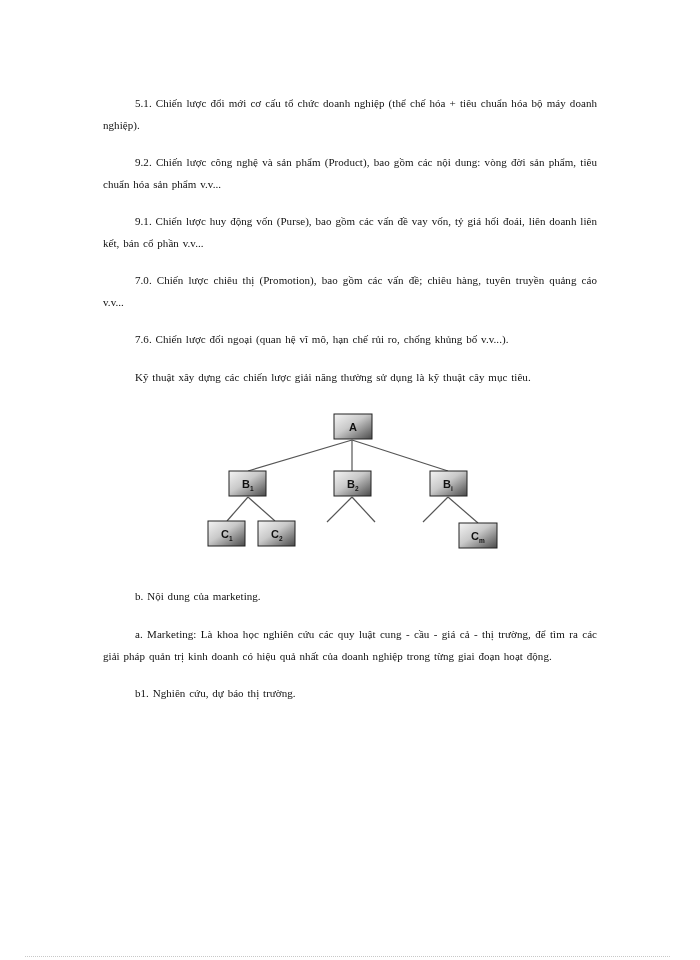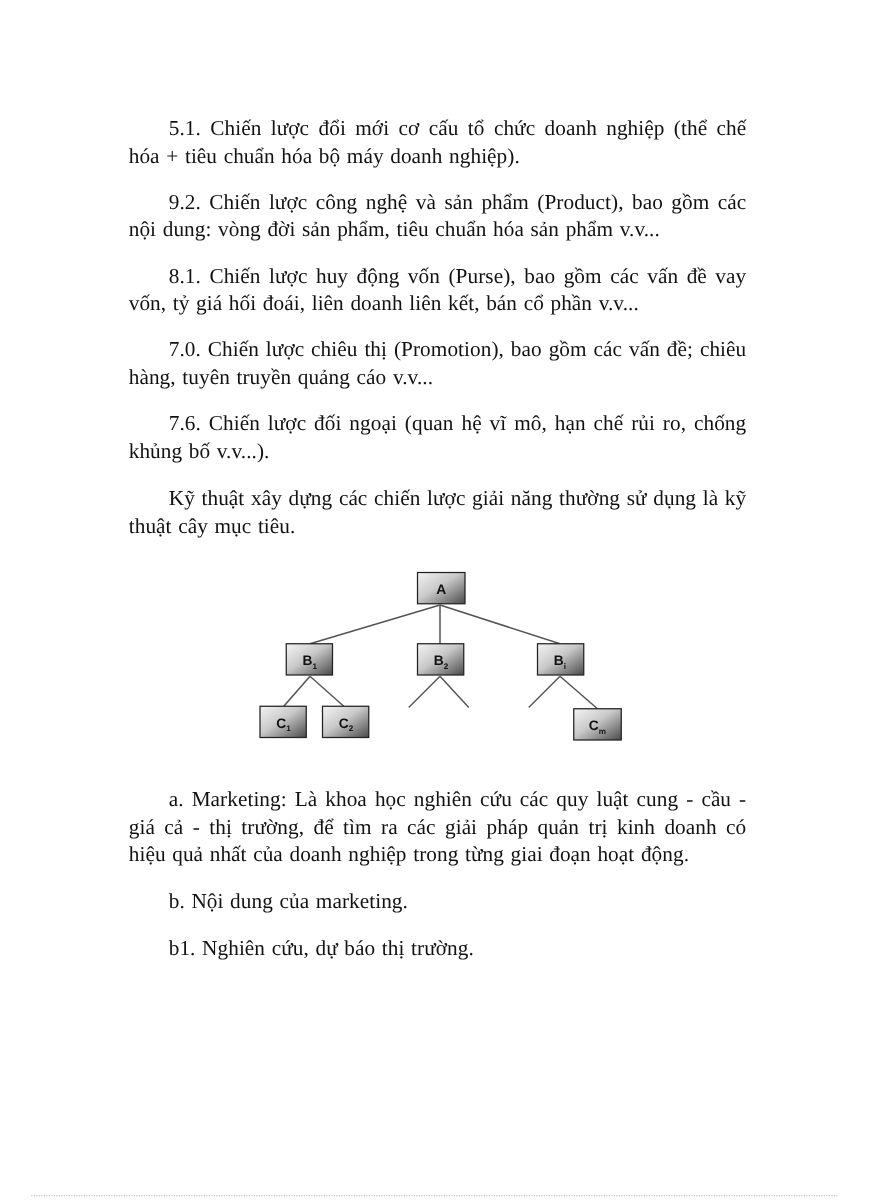--- a/index.html
+++ b/index.html
@@ -15,21 +15,21 @@
       font-family: "Liberation Serif", "DejaVu Serif", serif;
       color: #111111;
     }
     .page {
       position: absolute;
       left: 103px;
       top: 92px;
       width: 494px;
     }
     .para {
-      font-size: 17px;
+      font-size: 11px;
       line-height: 22px;
       text-align: justify;
       text-indent: 32px;
       margin: 0 0 15px 0;
       letter-spacing: 0.05px;
       word-spacing: 1px;
     }
     .para.single { margin-bottom: 16px; }
     .diagram-wrap {
       position: relative;
@@ -62,21 +62,21 @@
       height: 0;
       border-top: 1px dotted #c8c8c8;
     }
   </style>
 </head>
 <body>
 
 <div class="page">
   <p class="para">5.1. Chiến lược đổi mới cơ cấu tổ chức doanh nghiệp (thể chế hóa + tiêu chuẩn hóa bộ máy doanh nghiệp).</p>
   <p class="para">9.2. Chiến lược công nghệ và sản phẩm (Product), bao gồm các nội dung: vòng đời sản phẩm, tiêu chuẩn hóa sản phẩm v.v...</p>
-  <p class="para">8.1. Chiến lược huy động vốn (Purse), bao gồm các vấn đề vay vốn, tỷ giá hối đoái, liên doanh liên kết, bán cổ phần v.v...</p>
+  <p class="para">9.1. Chiến lược huy động vốn (Purse), bao gồm các vấn đề vay vốn, tỷ giá hối đoái, liên doanh liên kết, bán cổ phần v.v...</p>
   <p class="para">7.0. Chiến lược chiêu thị (Promotion), bao gồm các vấn đề; chiêu hàng, tuyên truyền quảng cáo v.v...</p>
   <p class="para single">7.6. Chiến lược đối ngoại (quan hệ vĩ mô, hạn chế rủi ro, chống khủng bố v.v...).</p>
   <p class="para">Kỹ thuật xây dựng các chiến lược giải năng thường sử dụng là kỹ thuật cây mục tiêu.</p>
 
   <div class="diagram-wrap">
     <svg class="diagram" width="494" height="170" viewBox="0 0 494 170" xmlns="http://www.w3.org/2000/svg">
       <defs>
         <linearGradient id="boxGrad" x1="0" y1="0" x2="1" y2="1">
           <stop offset="0" stop-color="#f4f4f4"></stop>
           <stop offset="0.45" stop-color="#c9c9c9"></stop>
@@ -132,18 +132,18 @@
       </g>
 
       <g>
         <rect x="356" y="120" width="38" height="25" fill="url(#boxGrad)" stroke="#222" stroke-width="1"></rect>
         <text class="node-label" x="368" y="137">C</text>
         <text class="node-sub" x="376" y="140">m</text>
       </g>
     </svg>
   </div>
 
+  <p class="para single">b. Nội dung của marketing.</p>
   <p class="para">a. Marketing: Là khoa học nghiên cứu các quy luật cung - cầu - giá cả - thị trường, để tìm ra các giải pháp quản trị kinh doanh có hiệu quả nhất của doanh nghiệp trong từng giai đoạn hoạt động.</p>
-  <p class="para single">b. Nội dung của marketing.</p>
   <p class="para single">b1. Nghiên cứu, dự báo thị trường.</p>
 </div>
 
 <div class="dotline"></div>
 
 </body></html>

